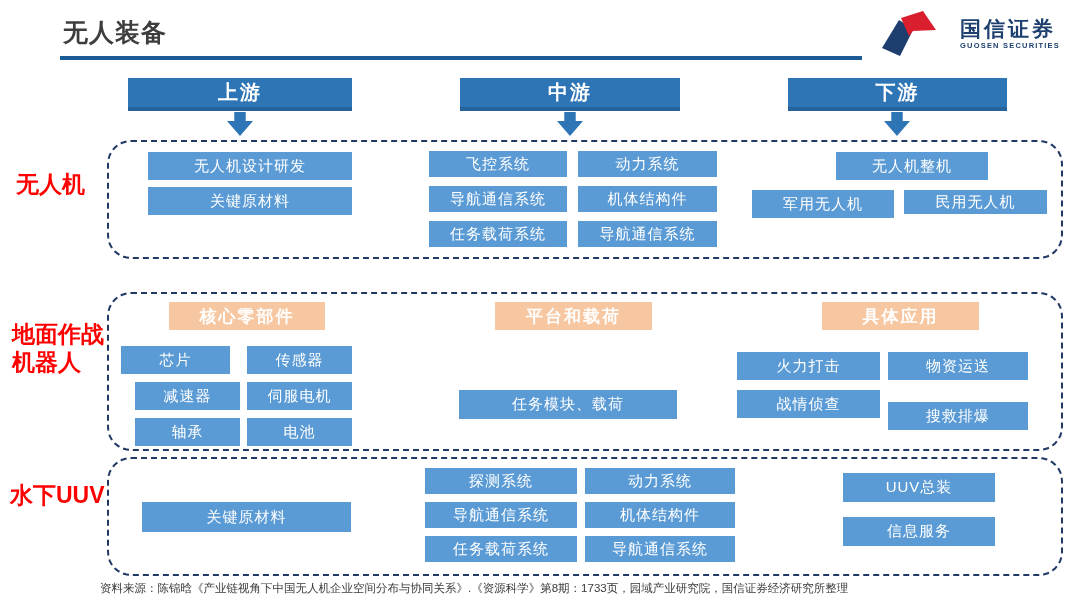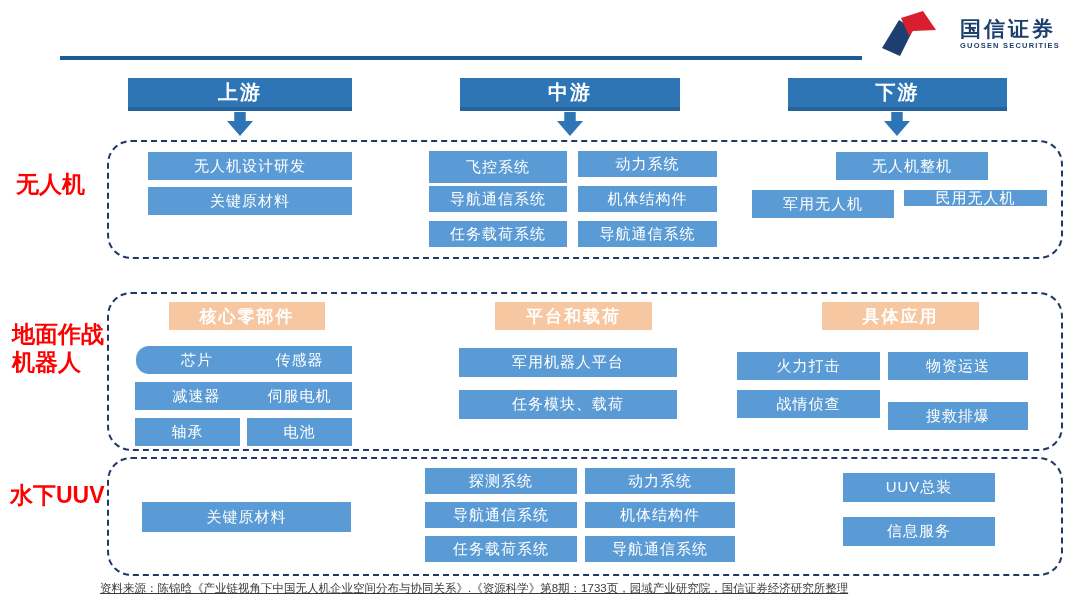--- a/index.html
+++ b/index.html
@@ -14,27 +14,28 @@
       display:flex;align-items:center;justify-content:center;letter-spacing:2px;
       box-shadow:inset 0 -4px 0 rgba(31,78,121,.45);padding-bottom:4px;}
   .arrow{position:absolute;width:26px;height:24px;background:#2e75b6;
          clip-path:polygon(28% 0,72% 0,72% 38%,100% 38%,50% 100%,0 38%,28% 38%);}
   .group{position:absolute;border:2px dashed #203864;border-radius:24px;background:transparent;}
   .rowlab{position:absolute;color:#fe0000;font-weight:bold;font-size:23px;line-height:28px;word-break:break-all;}
   .nb{position:absolute;background:#5b9bd5;color:#fff;font-size:15px;
       display:flex;align-items:center;justify-content:center;white-space:nowrap;letter-spacing:1px;}
   .oh{position:absolute;background:#f6c7a0;color:#fff;font-size:17px;font-weight:bold;
       display:flex;align-items:center;justify-content:center;white-space:nowrap;letter-spacing:2px;}
-  .footer{position:absolute;left:100px;top:581px;font-size:11.5px;color:#3a3a3a;text-decoration:underline;}
+  .footer{position:absolute;left:100px;top:581px;font-size:11.5px;color:#3a3a3a;}
 </style>
 </head>
 <body>
 
 <div class="stage">
 
+  <div class="title">无人装备</div>
   <div class="rule"></div>
 
   <div class="logo">
     <svg width="62" height="50" viewBox="0 0 62 50">
       <polygon points="4,40 21,12 35,21 33,26 22,48" fill="#1d3e6f"></polygon>
       <polygon points="23,10 45,3 58,22 35,23 31,28" fill="#d91f2e"></polygon>
     </svg>
     <div class="logo-text">
       <div class="logo-cn">国信证券</div>
       <div class="logo-en">GUOSEN SECURITIES</div>
@@ -52,43 +53,42 @@
   <div class="group" style="left:107px;top:292px;width:952px;height:155px;"></div>
   <div class="group" style="left:107px;top:457px;width:952px;height:115px;"></div>
 
   <div class="rowlab" style="left:16px;top:170px;width:90px;">无人机</div>
   <div class="rowlab" style="left:12px;top:320px;width:96px;">地面作战机器人</div>
   <div class="rowlab" style="left:10px;top:481px;width:110px;">水下UUV</div>
 
   <div class="nb" style="left:148px;top:152px;width:204px;height:28px;">无人机设计研发</div>
   <div class="nb" style="left:148px;top:187px;width:204px;height:28px;">关键原材料</div>
 
-  <div class="nb" style="left:429px;top:151px;width:138px;height:32px;">飞控系统</div>
+  <div class="nb" style="left:429px;top:151px;width:138px;height:26px;">飞控系统</div>
   <div class="nb" style="left:429px;top:186px;width:138px;height:26px;">导航通信系统</div>
   <div class="nb" style="left:429px;top:221px;width:138px;height:26px;">任务载荷系统</div>
   <div class="nb" style="left:578px;top:151px;width:139px;height:26px;">动力系统</div>
   <div class="nb" style="left:578px;top:186px;width:139px;height:26px;">机体结构件</div>
   <div class="nb" style="left:578px;top:221px;width:139px;height:26px;">导航通信系统</div>
 
   <div class="nb" style="left:836px;top:152px;width:152px;height:28px;">无人机整机</div>
   <div class="nb" style="left:752px;top:190px;width:142px;height:28px;">军用无人机</div>
-  <div class="nb" style="left:904px;top:190px;width:143px;height:16px;">民用无人机</div>
+  <div class="nb" style="left:904px;top:190px;width:143px;height:24px;">民用无人机</div>
 
   <div class="oh" style="left:169px;top:302px;width:156px;height:28px;">核心零部件</div>
   <div class="oh" style="left:495px;top:302px;width:157px;height:28px;">平台和载荷</div>
   <div class="oh" style="left:822px;top:302px;width:157px;height:28px;">具体应用</div>
 
-  <div class="nb" style="left:136px;top:346px;width:122px;height:28px;border-radius:13px;">芯片</div>
+  <div class="nb" style="left:121px;top:346px;width:109px;height:28px;">芯片</div>
   <div class="nb" style="left:247px;top:346px;width:105px;height:28px;">传感器</div>
-  <div class="nb" style="left:135px;top:382px;width:105px;height:28px;padding-left:9px;">减速器</div>
+  <div class="nb" style="left:135px;top:382px;width:105px;height:28px;">减速器</div>
   <div class="nb" style="left:247px;top:382px;width:105px;height:28px;">伺服电机</div>
   <div class="nb" style="left:135px;top:418px;width:105px;height:28px;">轴承</div>
   <div class="nb" style="left:247px;top:418px;width:105px;height:28px;">电池</div>
 
-  <div class="nb" style="left:459px;top:348px;width:218px;height:29px;">军用机器人平台</div>
   <div class="nb" style="left:459px;top:390px;width:218px;height:29px;">任务模块、载荷</div>
 
   <div class="nb" style="left:737px;top:352px;width:143px;height:28px;">火力打击</div>
   <div class="nb" style="left:888px;top:352px;width:140px;height:28px;">物资运送</div>
   <div class="nb" style="left:737px;top:390px;width:143px;height:28px;">战情侦查</div>
   <div class="nb" style="left:888px;top:390px;width:140px;height:28px;margin-top:12px;">搜救排爆</div>
 
   <div class="nb" style="left:142px;top:502px;width:209px;height:30px;">关键原材料</div>
 
   <div class="nb" style="left:425px;top:468px;width:152px;height:26px;">探测系统</div>

